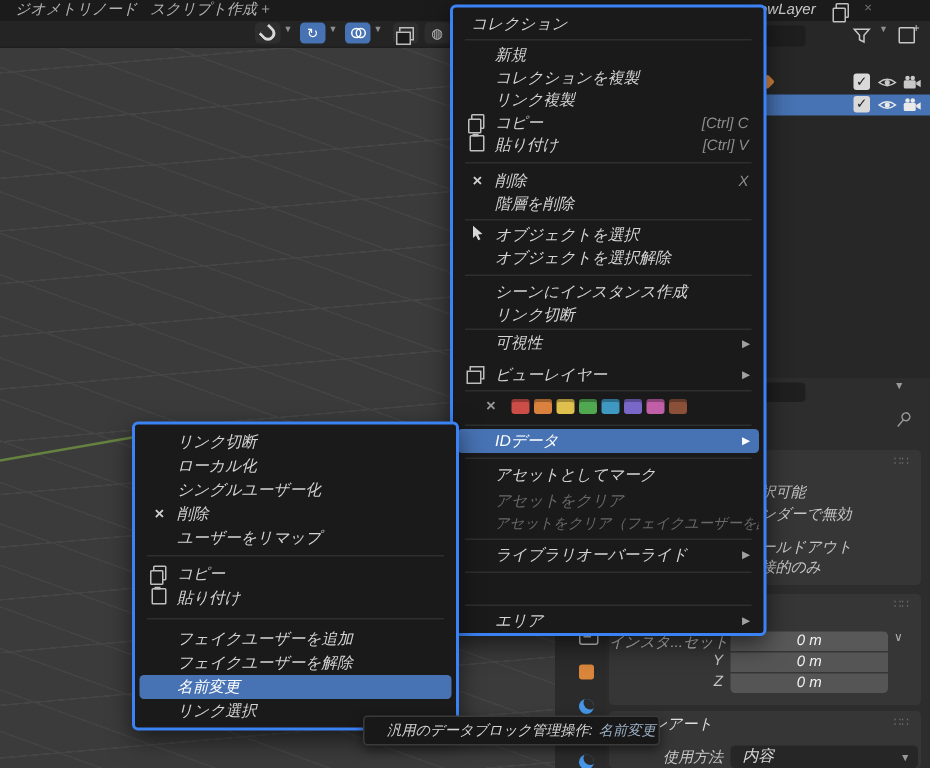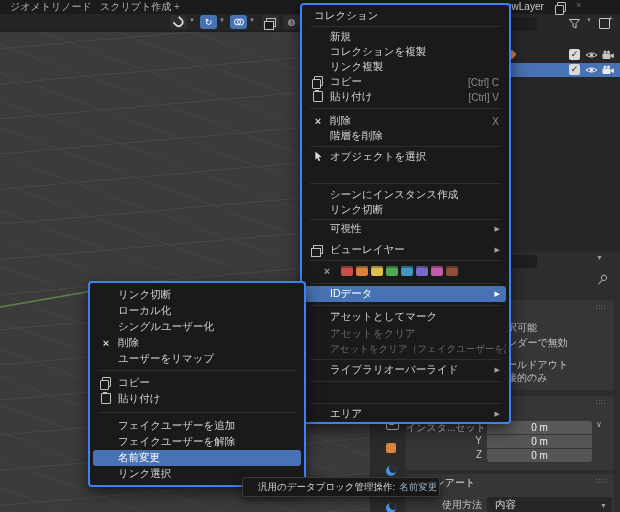--- a/index.html
+++ b/index.html
@@ -1,17 +1,17 @@
 <!DOCTYPE html>
 <html><head>
 <meta charset="utf-8">
 <style>
   html,body{margin:0;padding:0;background:#111;}
   #screen{position:relative;width:620px;height:512px;overflow:hidden;
-    font-family:"Liberation Sans","DejaVu Sans",sans-serif;font-size:10.5px;color:#d4d4d4;
+    font-family:"Liberation Sans","DejaVu Sans",sans-serif;font-size:10.5px;color:#d4d4d4;font-style:italic;
     -webkit-font-smoothing:antialiased;}
   .abs{position:absolute;}
   
   #topbar{left:0;top:0;width:620px;height:14px;background:#1b1b1b;z-index:2;}
   .wstab{position:absolute;top:0;height:14px;line-height:14px;color:#b2b2b2;font-size:10px;padding:0 6px;}
   
   #viewport{left:0;top:14px;width:370px;height:498px;background-color:#3b3b3b;
     background-image:repeating-linear-gradient(175deg,transparent 0 34px,#454545 34px 35px),
                      repeating-linear-gradient(200deg,transparent 0 25px,#434343 25px 26px);z-index:1;}
   #vheader{left:0;top:0;width:370px;height:17px;background:#242424;border-bottom:1px solid #1e1e1e;}
@@ -254,20 +254,23 @@
 
     <div class="msep" style="top:141px"></div>
     <div class="mi" style="top:144px">
       <span class="ic">
         <svg width="9" height="11" viewBox="0 0 10 12">
             <path d="M1.5 0.5 L8.5 6.5 L5.2 6.9 L7 10.4 L5.4 11.2 L3.6 7.7 L1.5 9.6 Z" fill="#d8d8d8"></path>
           </svg>
       </span>
       <span class="lbl">オブジェクトを選択</span>
       </div>
+    <div class="mi" style="top:159px">
+        <span class="lbl">オブジェクトを選択解除</span>
+      </div>
 
     <div class="msep" style="top:178px"></div>
     <div class="mi" style="top:182px">
         <span class="lbl">シーンにインスタンス作成</span>
       </div>
     <div class="mi" style="top:197px">
         <span class="lbl">リンク切断</span>
       </div>
 
     <div class="msep" style="top:214px"></div>

